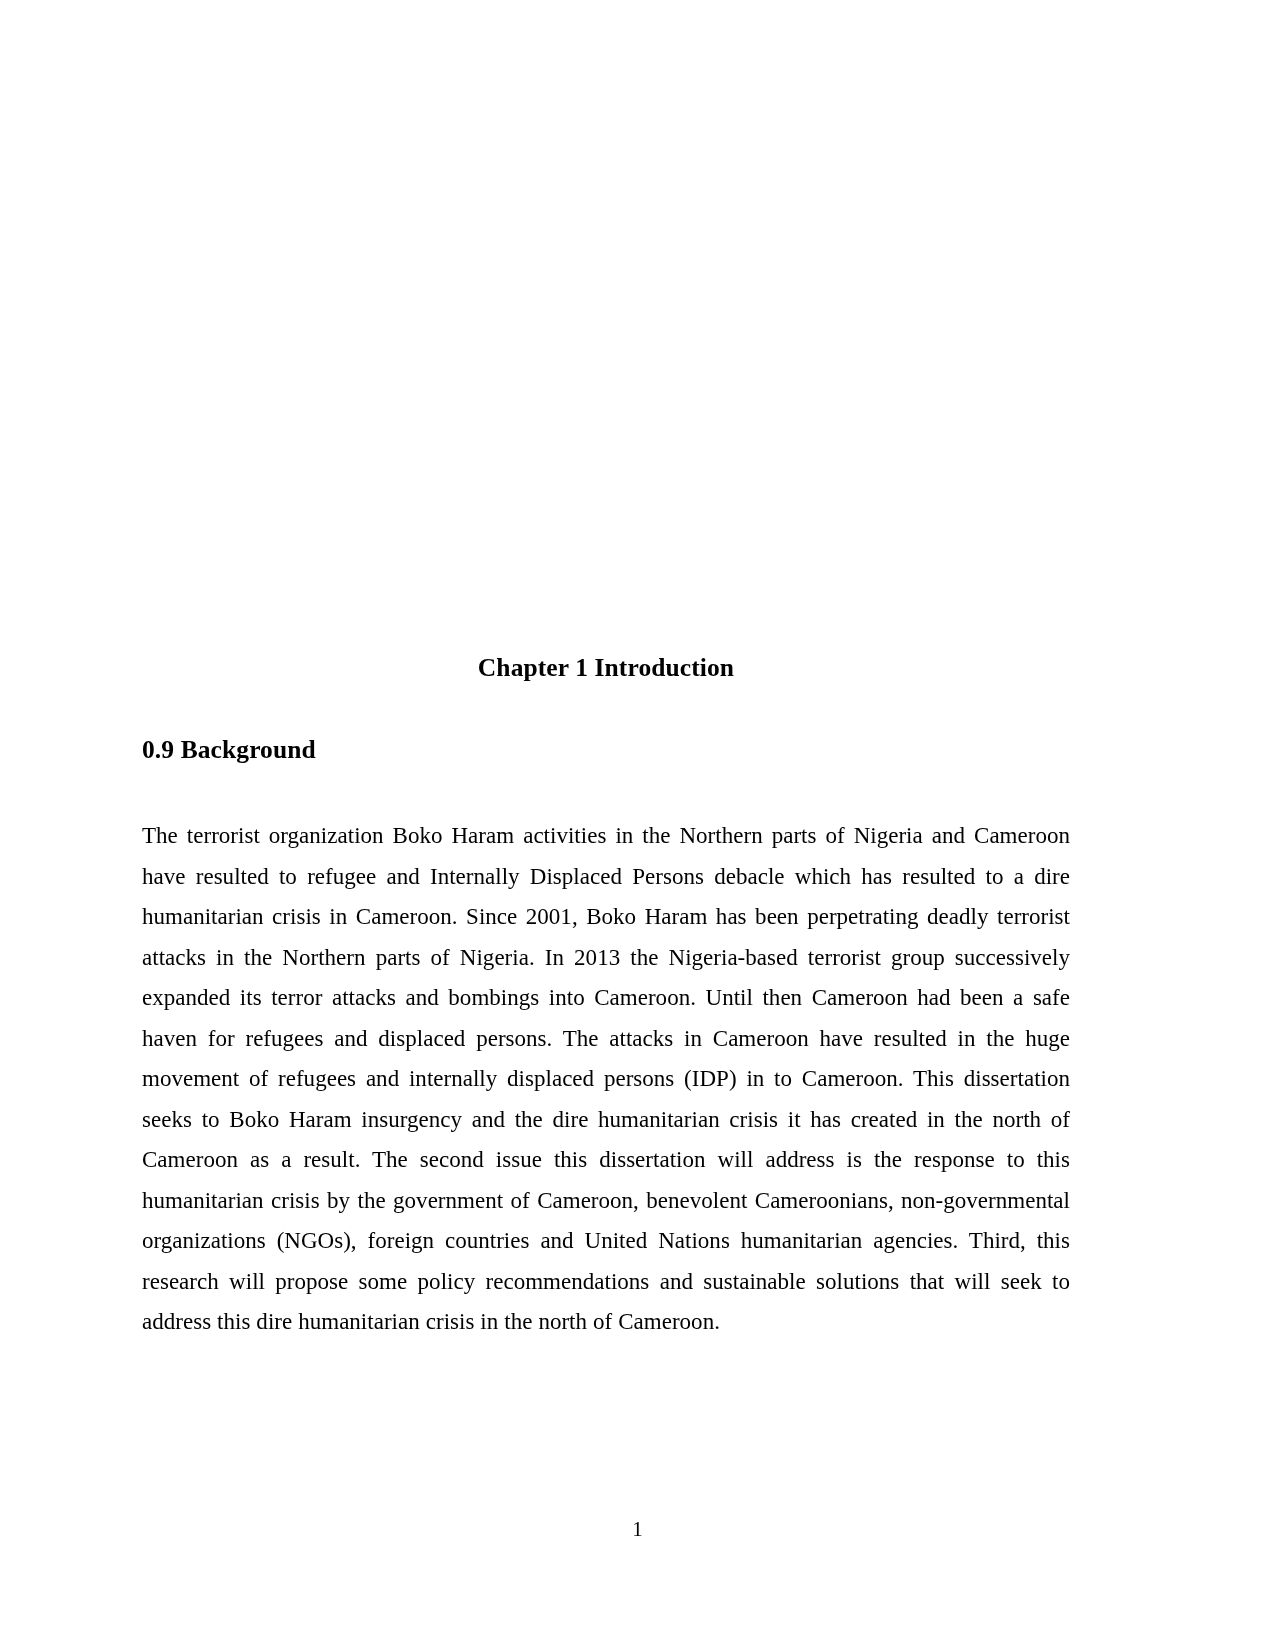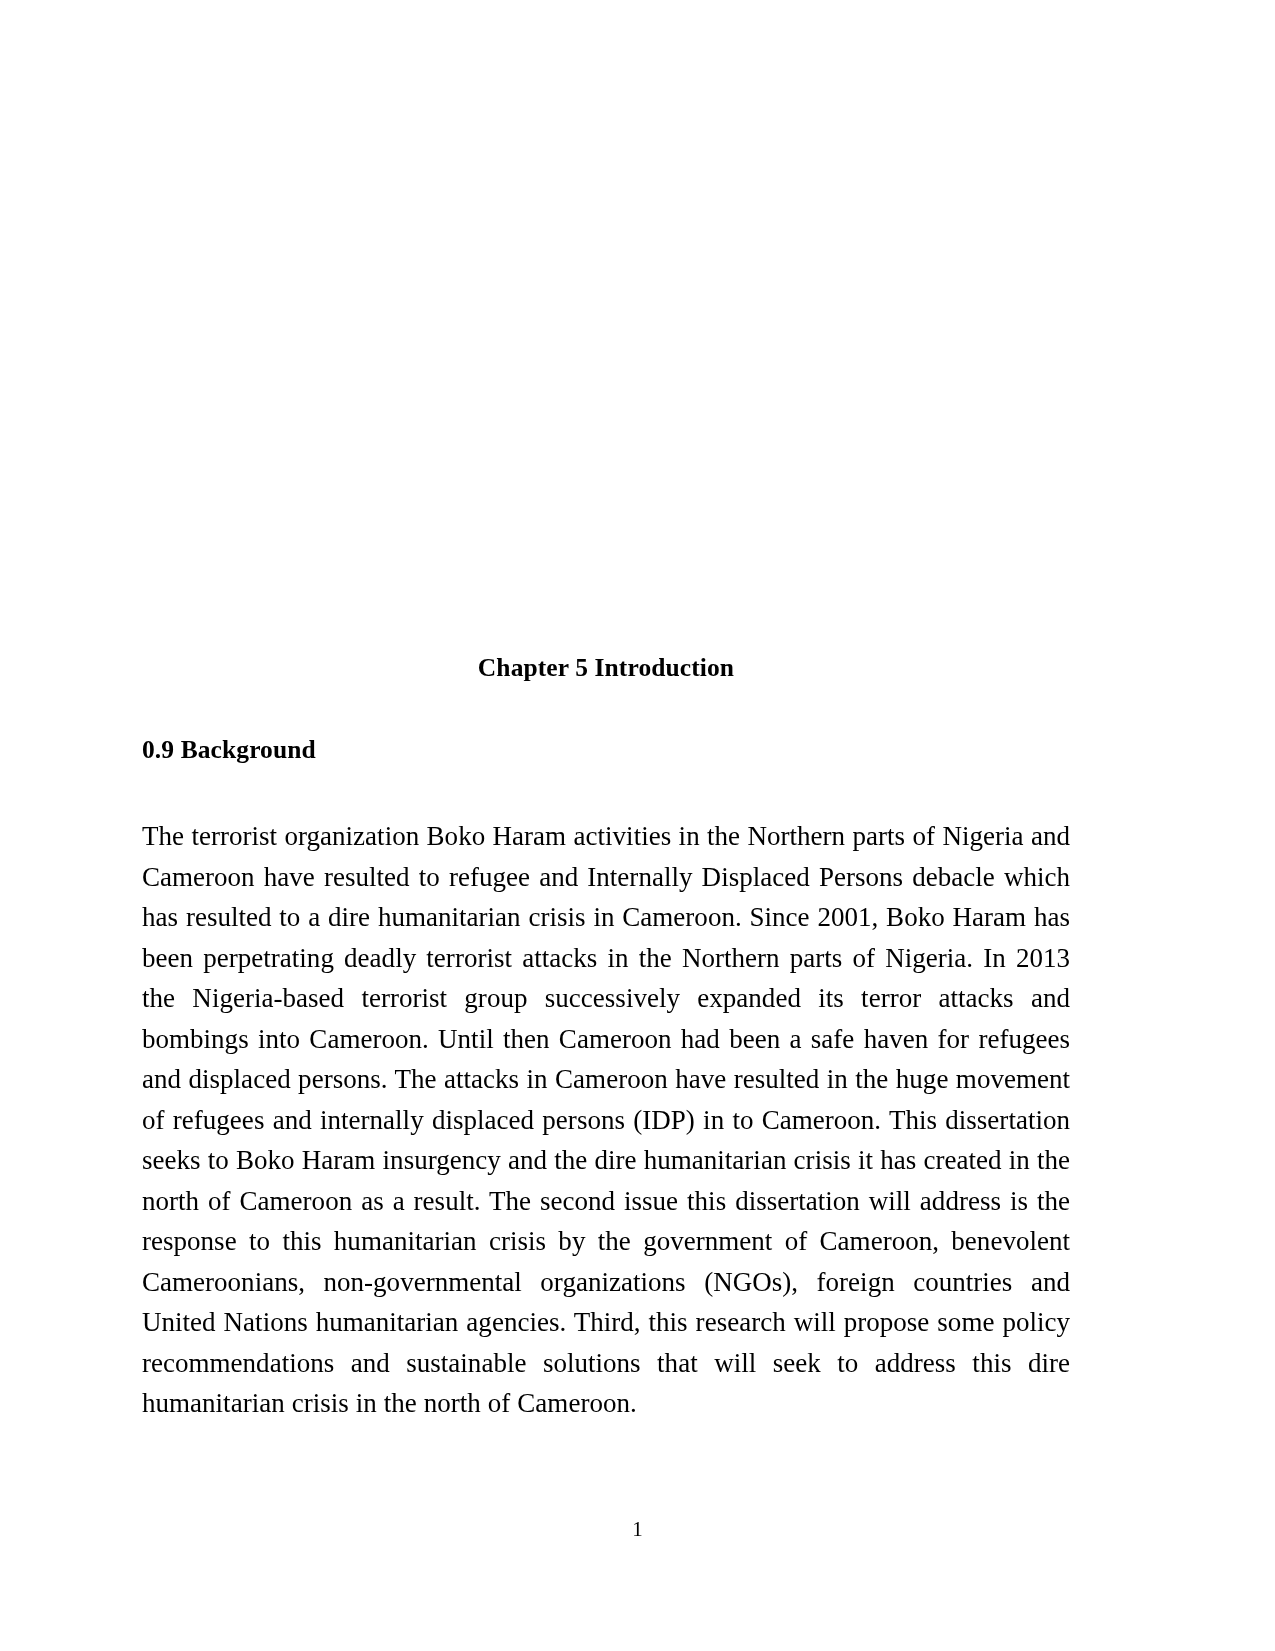--- a/index.html
+++ b/index.html
@@ -46,42 +46,42 @@
     font-weight: bold;
     line-height: 1.0;
     letter-spacing: 0.1px;
   }
 
   .body-paragraph {
     margin: 0;
     padding: 0;
     text-align: justify;
     text-justify: inter-word;
-    font-size: 27px;
+    font-size: 23px;
     line-height: 40.5px;
     letter-spacing: 0.02px;
     word-spacing: 0.2px;
   }
 
   .page-number {
     position: absolute;
     left: 0;
     right: 0;
     text-align: center;
     font-size: 21px;
     line-height: 1;
   }
 </style>
 </head>
 <body>
 
 <div class="page">
 
   <div class="content" style="top:655px;">
-    <h1 class="chapter-title">Chapter 5 Introduction</h1>
+    <h1 class="chapter-title">Chapter 1 Introduction</h1>
   </div>
 
   <div class="content" style="top:737px;">
     <h2 class="section-heading">0.9 Background</h2>
   </div>
 
   <div class="content" style="top:816px;">
     <p class="body-paragraph">The terrorist organization Boko Haram activities in the Northern parts of Nigeria and Cameroon have resulted to refugee and Internally Displaced Persons debacle which has resulted to a dire humanitarian crisis in Cameroon. Since 2001, Boko Haram has been perpetrating deadly terrorist attacks in the Northern parts of Nigeria. In 2013 the Nigeria-based terrorist group successively expanded its terror attacks and bombings into Cameroon. Until then Cameroon had been a safe haven for refugees and displaced persons. The attacks in Cameroon have resulted in the huge movement of refugees and internally displaced persons (IDP) in to Cameroon. This dissertation seeks to Boko Haram insurgency and the dire humanitarian crisis it has created in the north of Cameroon as a result. The second issue this dissertation will address is the response to this humanitarian crisis by the government of Cameroon, benevolent Cameroonians, non-governmental organizations (NGOs), foreign countries and United Nations humanitarian agencies. Third, this research will propose some policy recommendations and sustainable solutions that will seek to address this dire humanitarian crisis in the north of Cameroon.</p>
   </div>
 

